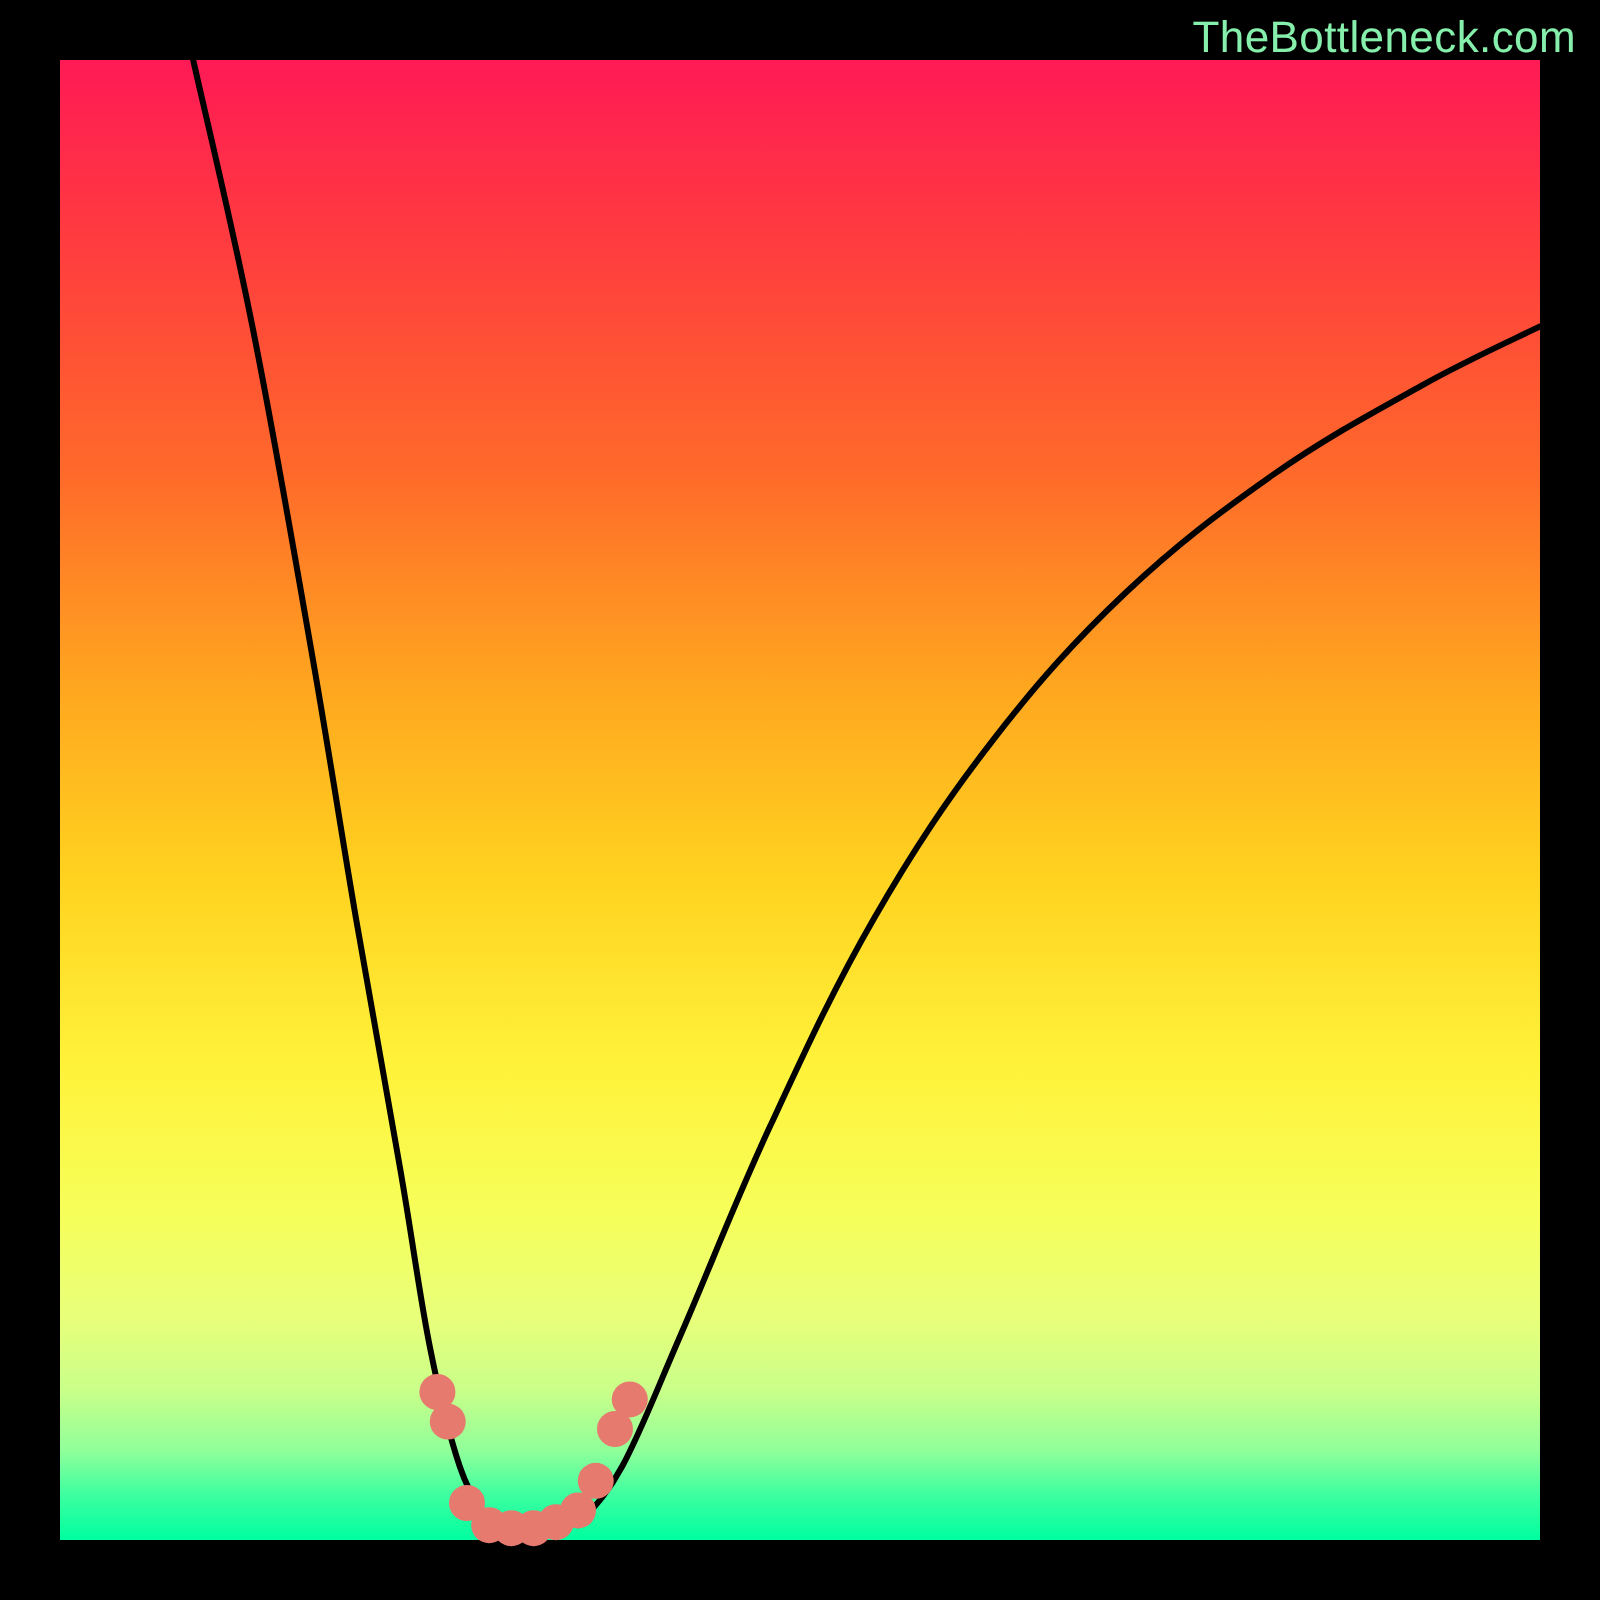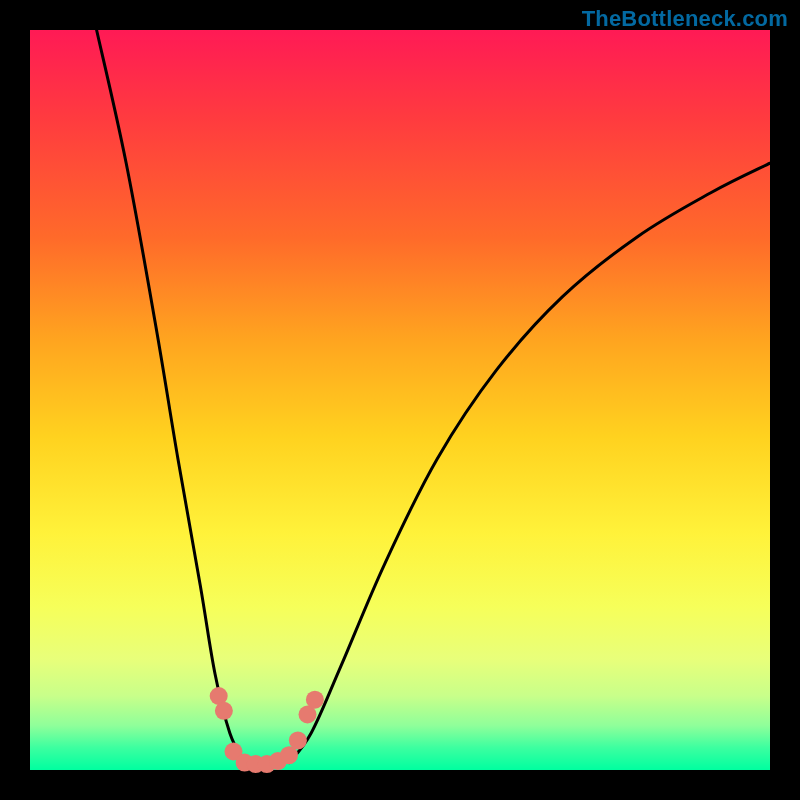--- a/index.html
+++ b/index.html
@@ -37,24 +37,24 @@
       #c8ff8a 90%,
       #8fff9a 94%,
       #3cffa0 97%,
       #00ffa0 100%
     );
   }
   .watermark {
     position: absolute;
     top: 6px;
     right: 12px;
-    color: #0369a1;
+    color: #86efac;
     font-size: 22px;
     letter-spacing: 0.2px;
-    font-weight: 700;
+    font-weight: 400;
   }
   svg.curves {
     position: absolute;
     left: 0;
     top: 0;
     width: 740px;
     height: 740px;
     overflow: visible;
   }
 </style>

